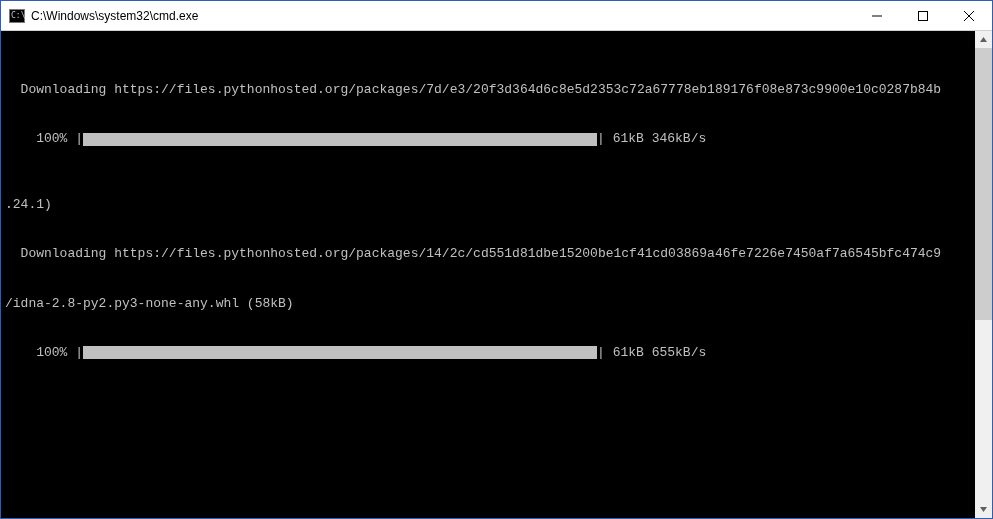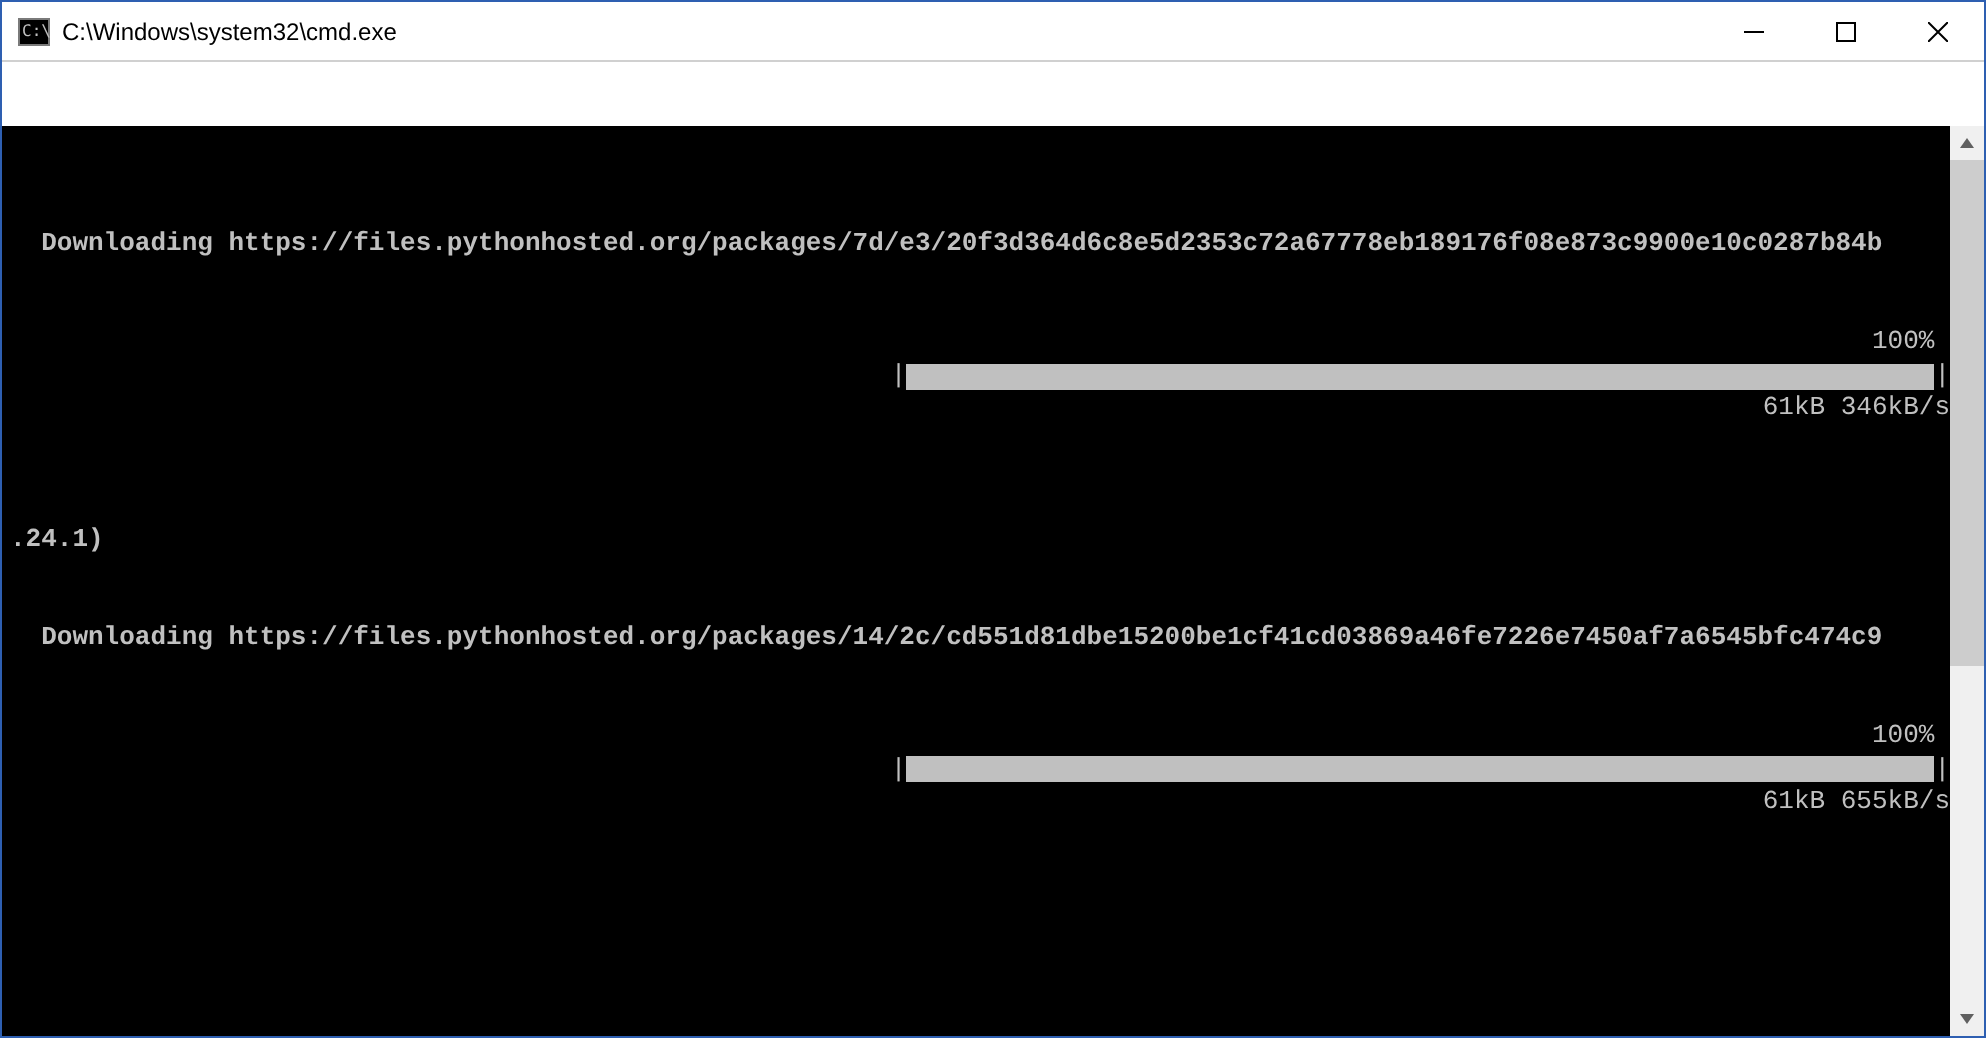--- a/index.html
+++ b/index.html
@@ -1,19 +1,19 @@
 <!DOCTYPE html>
 <html><head>
 <meta charset="utf-8">
 <style>
   * { margin: 0; padding: 0; box-sizing: border-box; }
   html, body { width: 993px; height: 519px; font-family: "Segoe UI", Tahoma, sans-serif; background: #d4d4d4; overflow: hidden; }
   .window {
     position: absolute; left: 0; top: 0; width: 993px; height: 519px;
-    background: #fff; border: 1px solid #2e5fb1; display: flex; flex-direction: column; gap: 32px;
+    background: #fff; border: 1px solid #2e5fb1; display: flex; flex-direction: column;
   }
   
   .titlebar {
     height: 30px; background: #fff; display: flex; align-items: center;
     border-bottom: 1px solid #d0d0d0; flex: 0 0 auto;
   }
   .titlebar .app-icon {
     width: 16px; height: 14px; margin: 0 6px 0 8px; background: #000;
     border: 1px solid #7a7a7a; position: relative; display: inline-block;
   }
@@ -28,23 +28,23 @@
     font-size: 10px; color: #000; background: transparent;
   }
   .winbtn svg { display: block; }
   
   .client {
     flex: 1 1 auto; background: #000; position: relative; overflow: hidden;
     font-family: Consolas, "Courier New", monospace; font-size: 13px; line-height: 16.4px;
     color: #c0c0c0;
   }
   .client .content { position: absolute; left: 4px; right: 17px; top: 2px; white-space: pre; }
-  .client .line { white-space: pre; overflow: hidden; font-weight: bold; }
+  .client .line { white-space: pre; overflow: hidden; }
   
-  .progress-line { display: flex; align-items: flex-end; white-space: pre; flex-direction: column; }
+  .progress-line { display: flex; align-items: flex-start; white-space: pre; }
   .pct-label { white-space: pre; }
   .bar-wrap { display: inline-flex; align-items: center; }
   .bar-pipe { color: #c0c0c0; }
   .bar { width: 514px; height: 13px; background: #c0c0c0; display: inline-block; }
   .rate { white-space: pre; }
   
   .vscroll {
     position: absolute; right: 0; top: 0; bottom: 0; width: 17px; background: #f0f0f0;
     display: flex; flex-direction: column;
   }
@@ -86,20 +86,21 @@
       
       <div class="line">  Downloading https://files.pythonhosted.org/packages/7d/e3/20f3d364d6c8e5d2353c72a67778eb189176f08e873c9900e10c0287b84b</div>
       <div class="progress-line">
         <span class="pct-label">    100% </span>
         <span class="bar-wrap"><span class="bar-pipe">|</span><span class="bar"></span><span class="bar-pipe">|</span></span>
         <span class="rate"> 61kB 346kB/s</span>
       </div>
       
       <div class="line">.24.1)</div>
       <div class="line">  Downloading https://files.pythonhosted.org/packages/14/2c/cd551d81dbe15200be1cf41cd03869a46fe7226e7450af7a6545bfc474c9</div>
+      <div class="line">/idna-2.8-py2.py3-none-any.whl (58kB)</div>
       <div class="progress-line">
         <span class="pct-label">    100% </span>
         <span class="bar-wrap"><span class="bar-pipe">|</span><span class="bar"></span><span class="bar-pipe">|</span></span>
         <span class="rate"> 61kB 655kB/s</span>
       </div>
       
       
       
       
       

